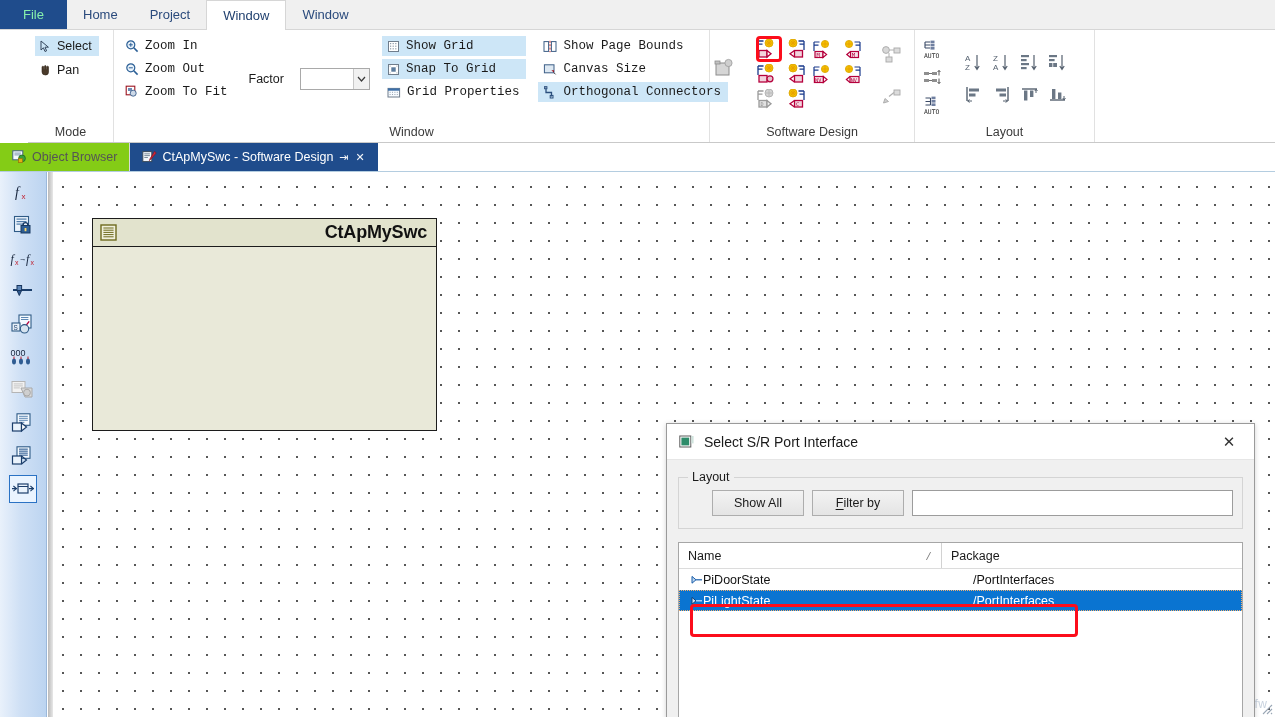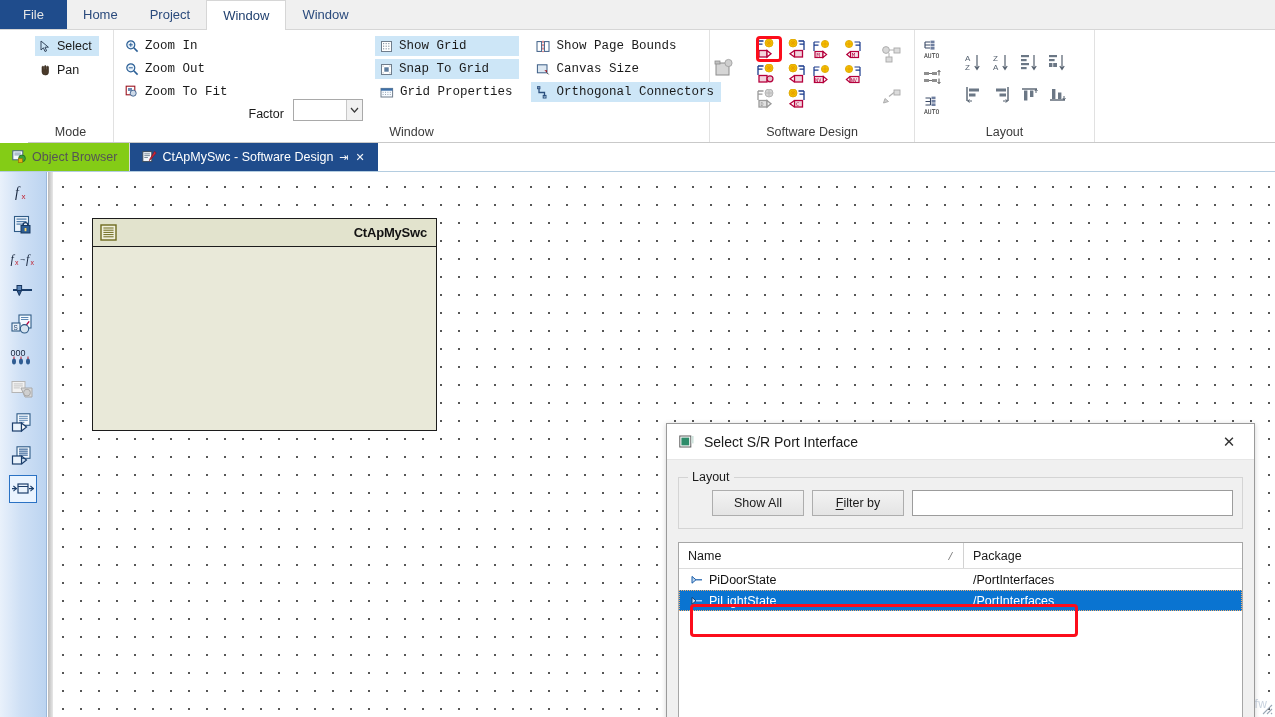--- a/index.html
+++ b/index.html
@@ -25,21 +25,21 @@
   .rtab {
     display:flex; align-items:center; justify-content:center;
     padding:0 16px;
     font-size:13px;
     color:#2a4a7c;
     cursor:default;
     position:relative;
   }
   .rtab.file {
     background:#1f4c8c;
-    color:#e5e5e5;
+    color:#86efac;
     min-width:67px;
   }
   .rtab.active {
     background:#ffffff;
     border-left:1px solid #d6d6d6;
     border-right:1px solid #d6d6d6;
     border-top:1px solid #d6d6d6;
     color:#1f3f6e;
     margin-bottom:-1px;
     z-index:3;
@@ -93,21 +93,21 @@
     display:flex; align-items:center; gap:6px;
     padding:3px 7px 3px 5px;
     font-size:12.5px; color:#1a1a1a;
     white-space:nowrap;
     cursor:default;
     margin-bottom:3px;
   }
   .menuitem.hl { background:#cde6f7; }
   .vsep { width:1px; background:#e3e3e3; margin:2px 6px 2px 6px; }
 
-  .factorwrap { display:flex; align-items:flex-end; gap:9px; margin-left:14px; }
+  .factorwrap { display:flex; align-items:center; gap:16px; margin-left:14px; }
   .factorlbl { font-size:12.5px; color:#1a1a1a; }
   .factorbox {
     width:70px; height:22px; border:1px solid #a9a9a9; background:#fff;
     display:flex; align-items:center;
   }
   .factorbox input {
     border:none; outline:none; width:52px; height:18px;
     font-family:"Liberation Sans", sans-serif; font-size:12px; padding:0 3px;
   }
   .factorarrow {
@@ -197,21 +197,21 @@
     position:absolute; left:44px; top:46px; width:345px; height:213px;
     background:#e9e9d9; border:1.6px solid #1c1c1c;
   }
   #swcbox .hdr {
     height:28px; border-bottom:1.6px solid #1c1c1c;
     display:flex; align-items:center; justify-content:space-between;
     padding:0 9px 0 7px;
     background:#e2e3cd;
   }
   #swcbox .hdr .title {
-    font-size:13px; font-weight:bold; color:#111; letter-spacing:-0.2px;
+    font-size:18px; font-weight:bold; color:#111; letter-spacing:-0.2px;
   }
   #swcbox .body { height:100%; }
 
   
   #dialog {
     position:absolute; left:666px; top:251px; width:589px; height:443px;
     background:#f0f0f0;
     border:1px solid #9a9a9a;
     box-shadow:0 1px 5px rgba(0,0,0,.18);
     z-index:40;
@@ -258,28 +258,28 @@
     display:flex; flex-direction:column;
   }
   #listhdr {
     height:26px; display:flex; align-items:stretch;
     border-bottom:1px solid #dcdcdc; background:#ffffff;
   }
   .hcell {
     display:flex; align-items:center; font-size:12.5px; color:#1a1a1a;
     padding:0 9px; position:relative; cursor:default;
   }
-  .hcell.name { width:285px; border-right:1px solid #d2d2d2; justify-content:space-between; }
+  .hcell.name { width:263px; border-right:1px solid #d2d2d2; justify-content:space-between; }
   .sortmark { font-size:11px; color:#777; transform:skewX(-14deg); padding-right:2px; }
   #listbody { flex:1; position:relative; }
   .lrow {
     height:21px; display:flex; align-items:center;
     font-size:12.5px; color:#111; cursor:default;
   }
-  .lrow .ncell { width:285px; display:flex; align-items:center; gap:6px; padding-left:12px; }
+  .lrow .ncell { width:285px; display:flex; align-items:center; padding-left:12px; }
   .lrow .pcell { padding-left:9px; font-family:"Liberation Sans", sans-serif; }
   .lrow.selected {
     background:#0a74d1; color:#ffffff;
     outline:1px dotted #f0b070; outline-offset:-1px;
   }
 
   
   .annot {
     position:absolute; border:3.5px solid #fc0d1b; border-radius:4px;
     pointer-events:none; z-index:60;

